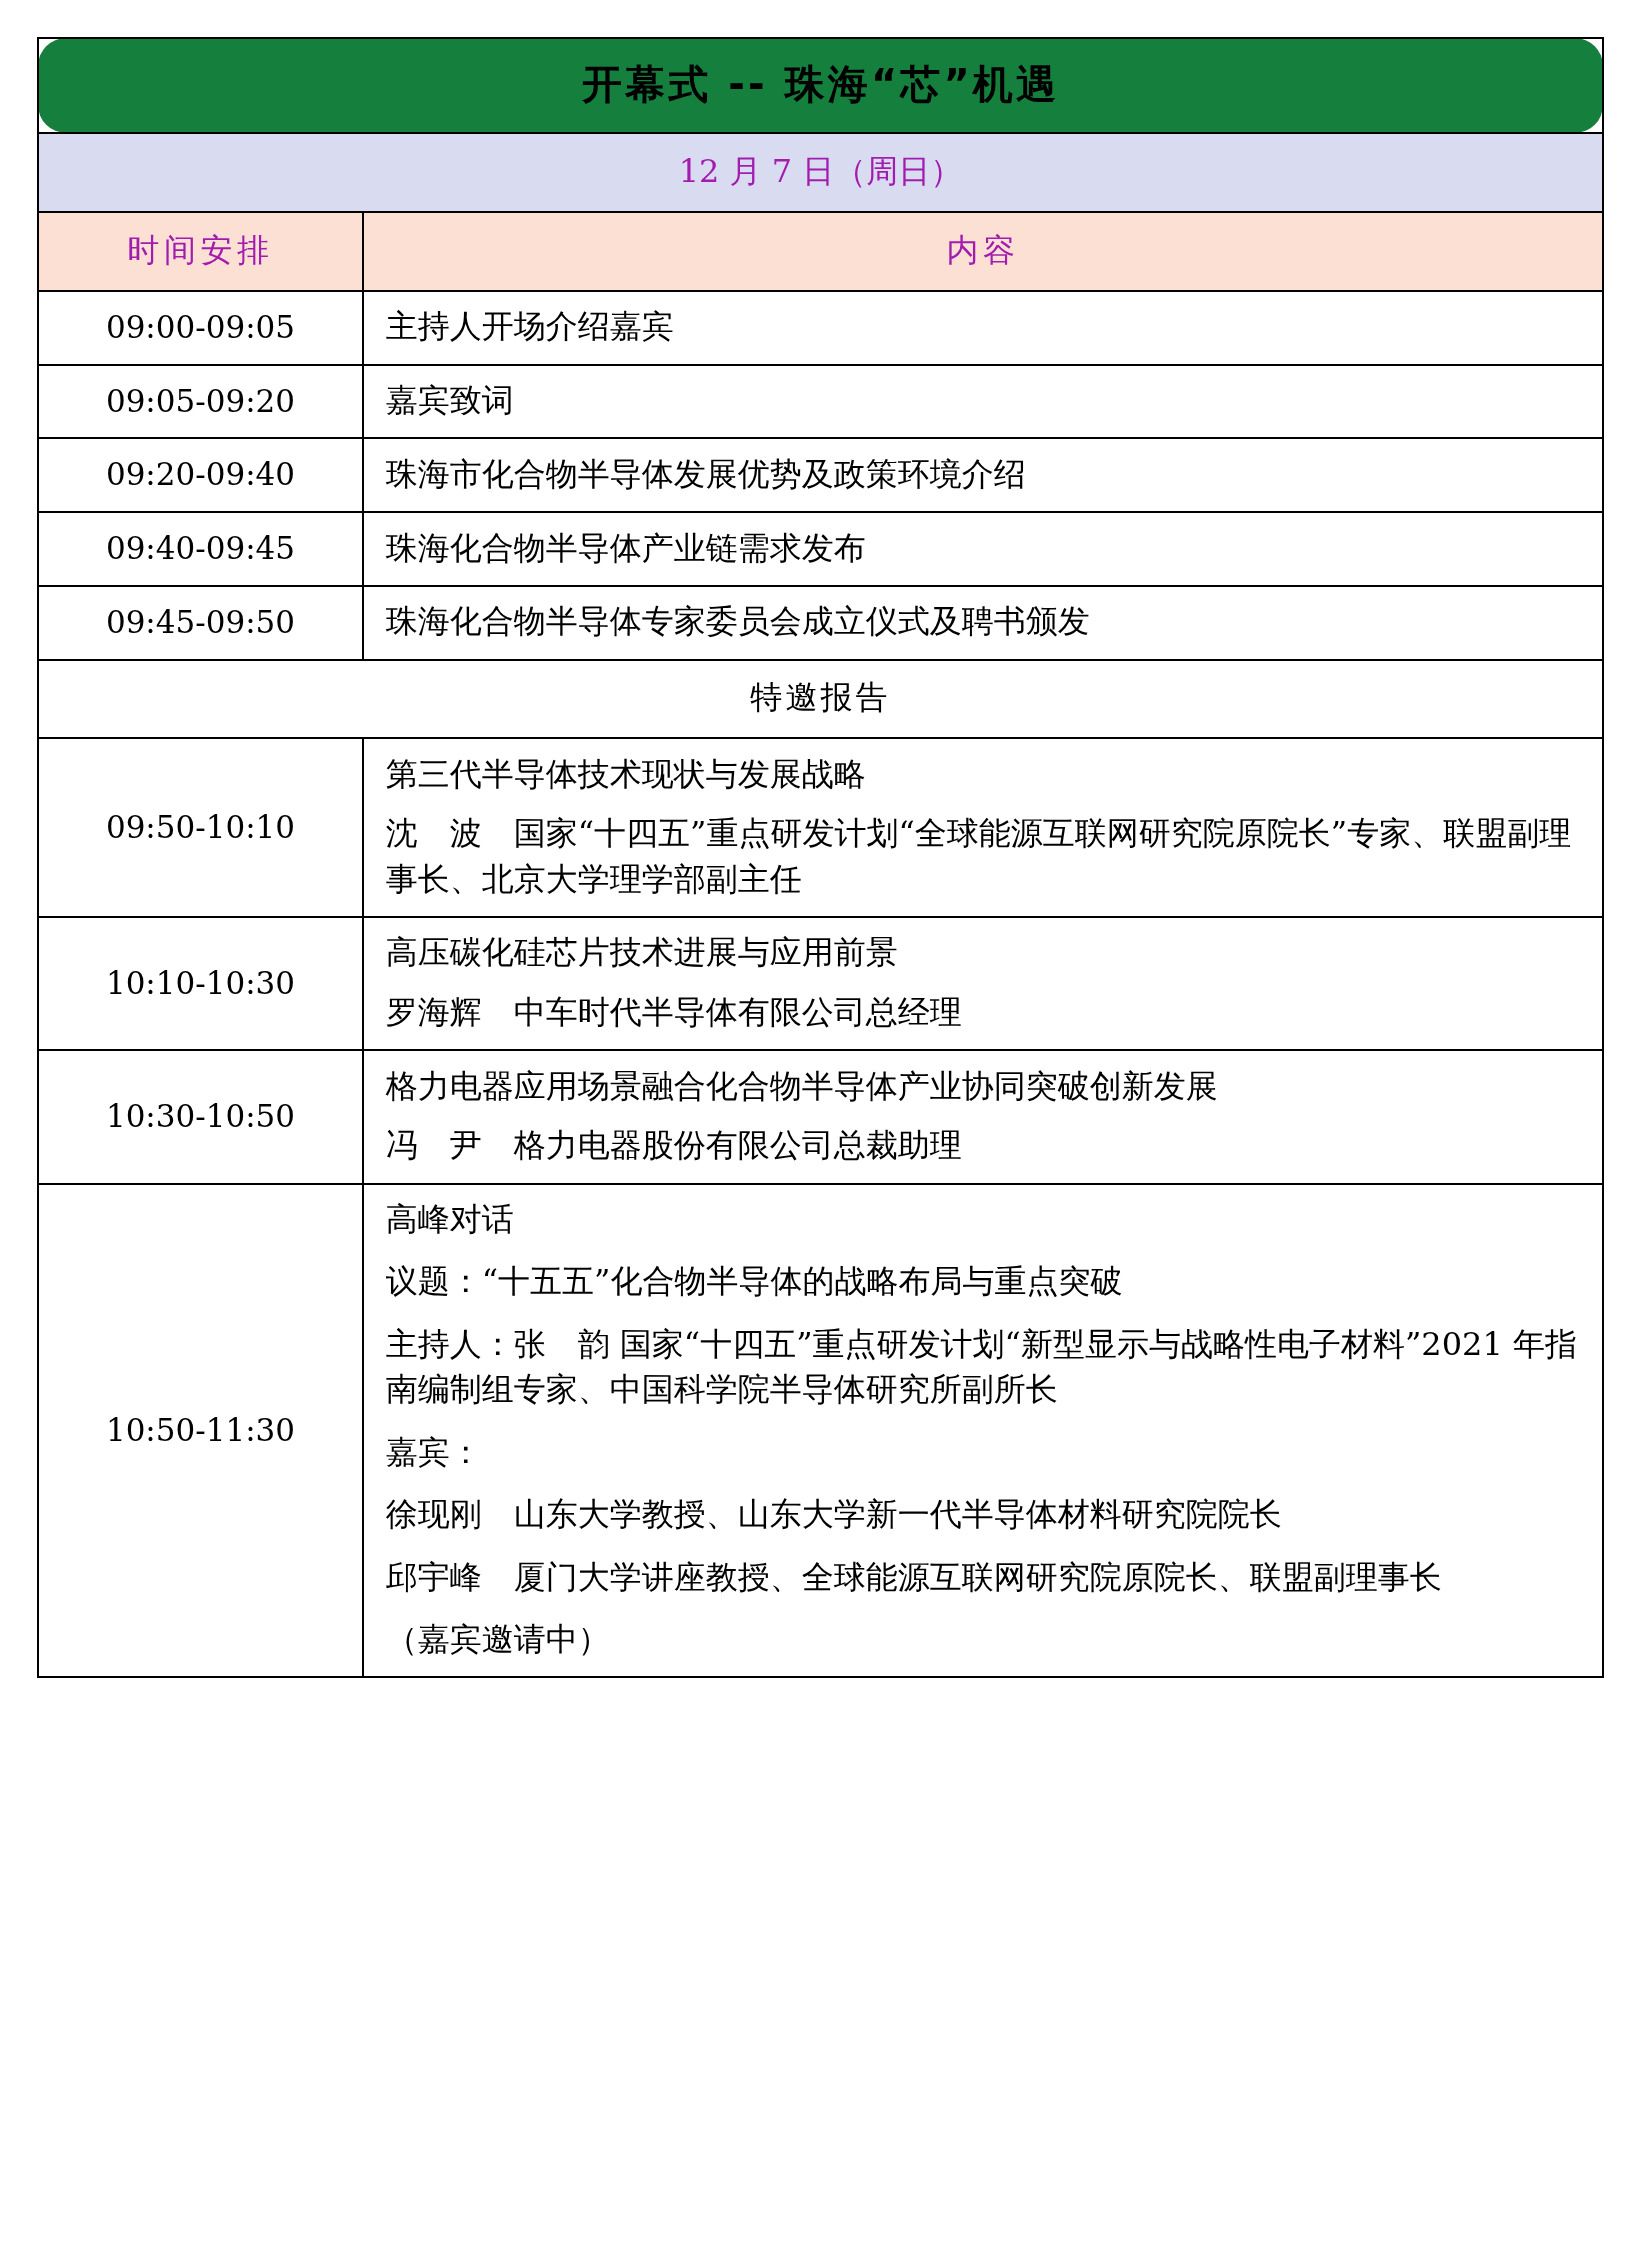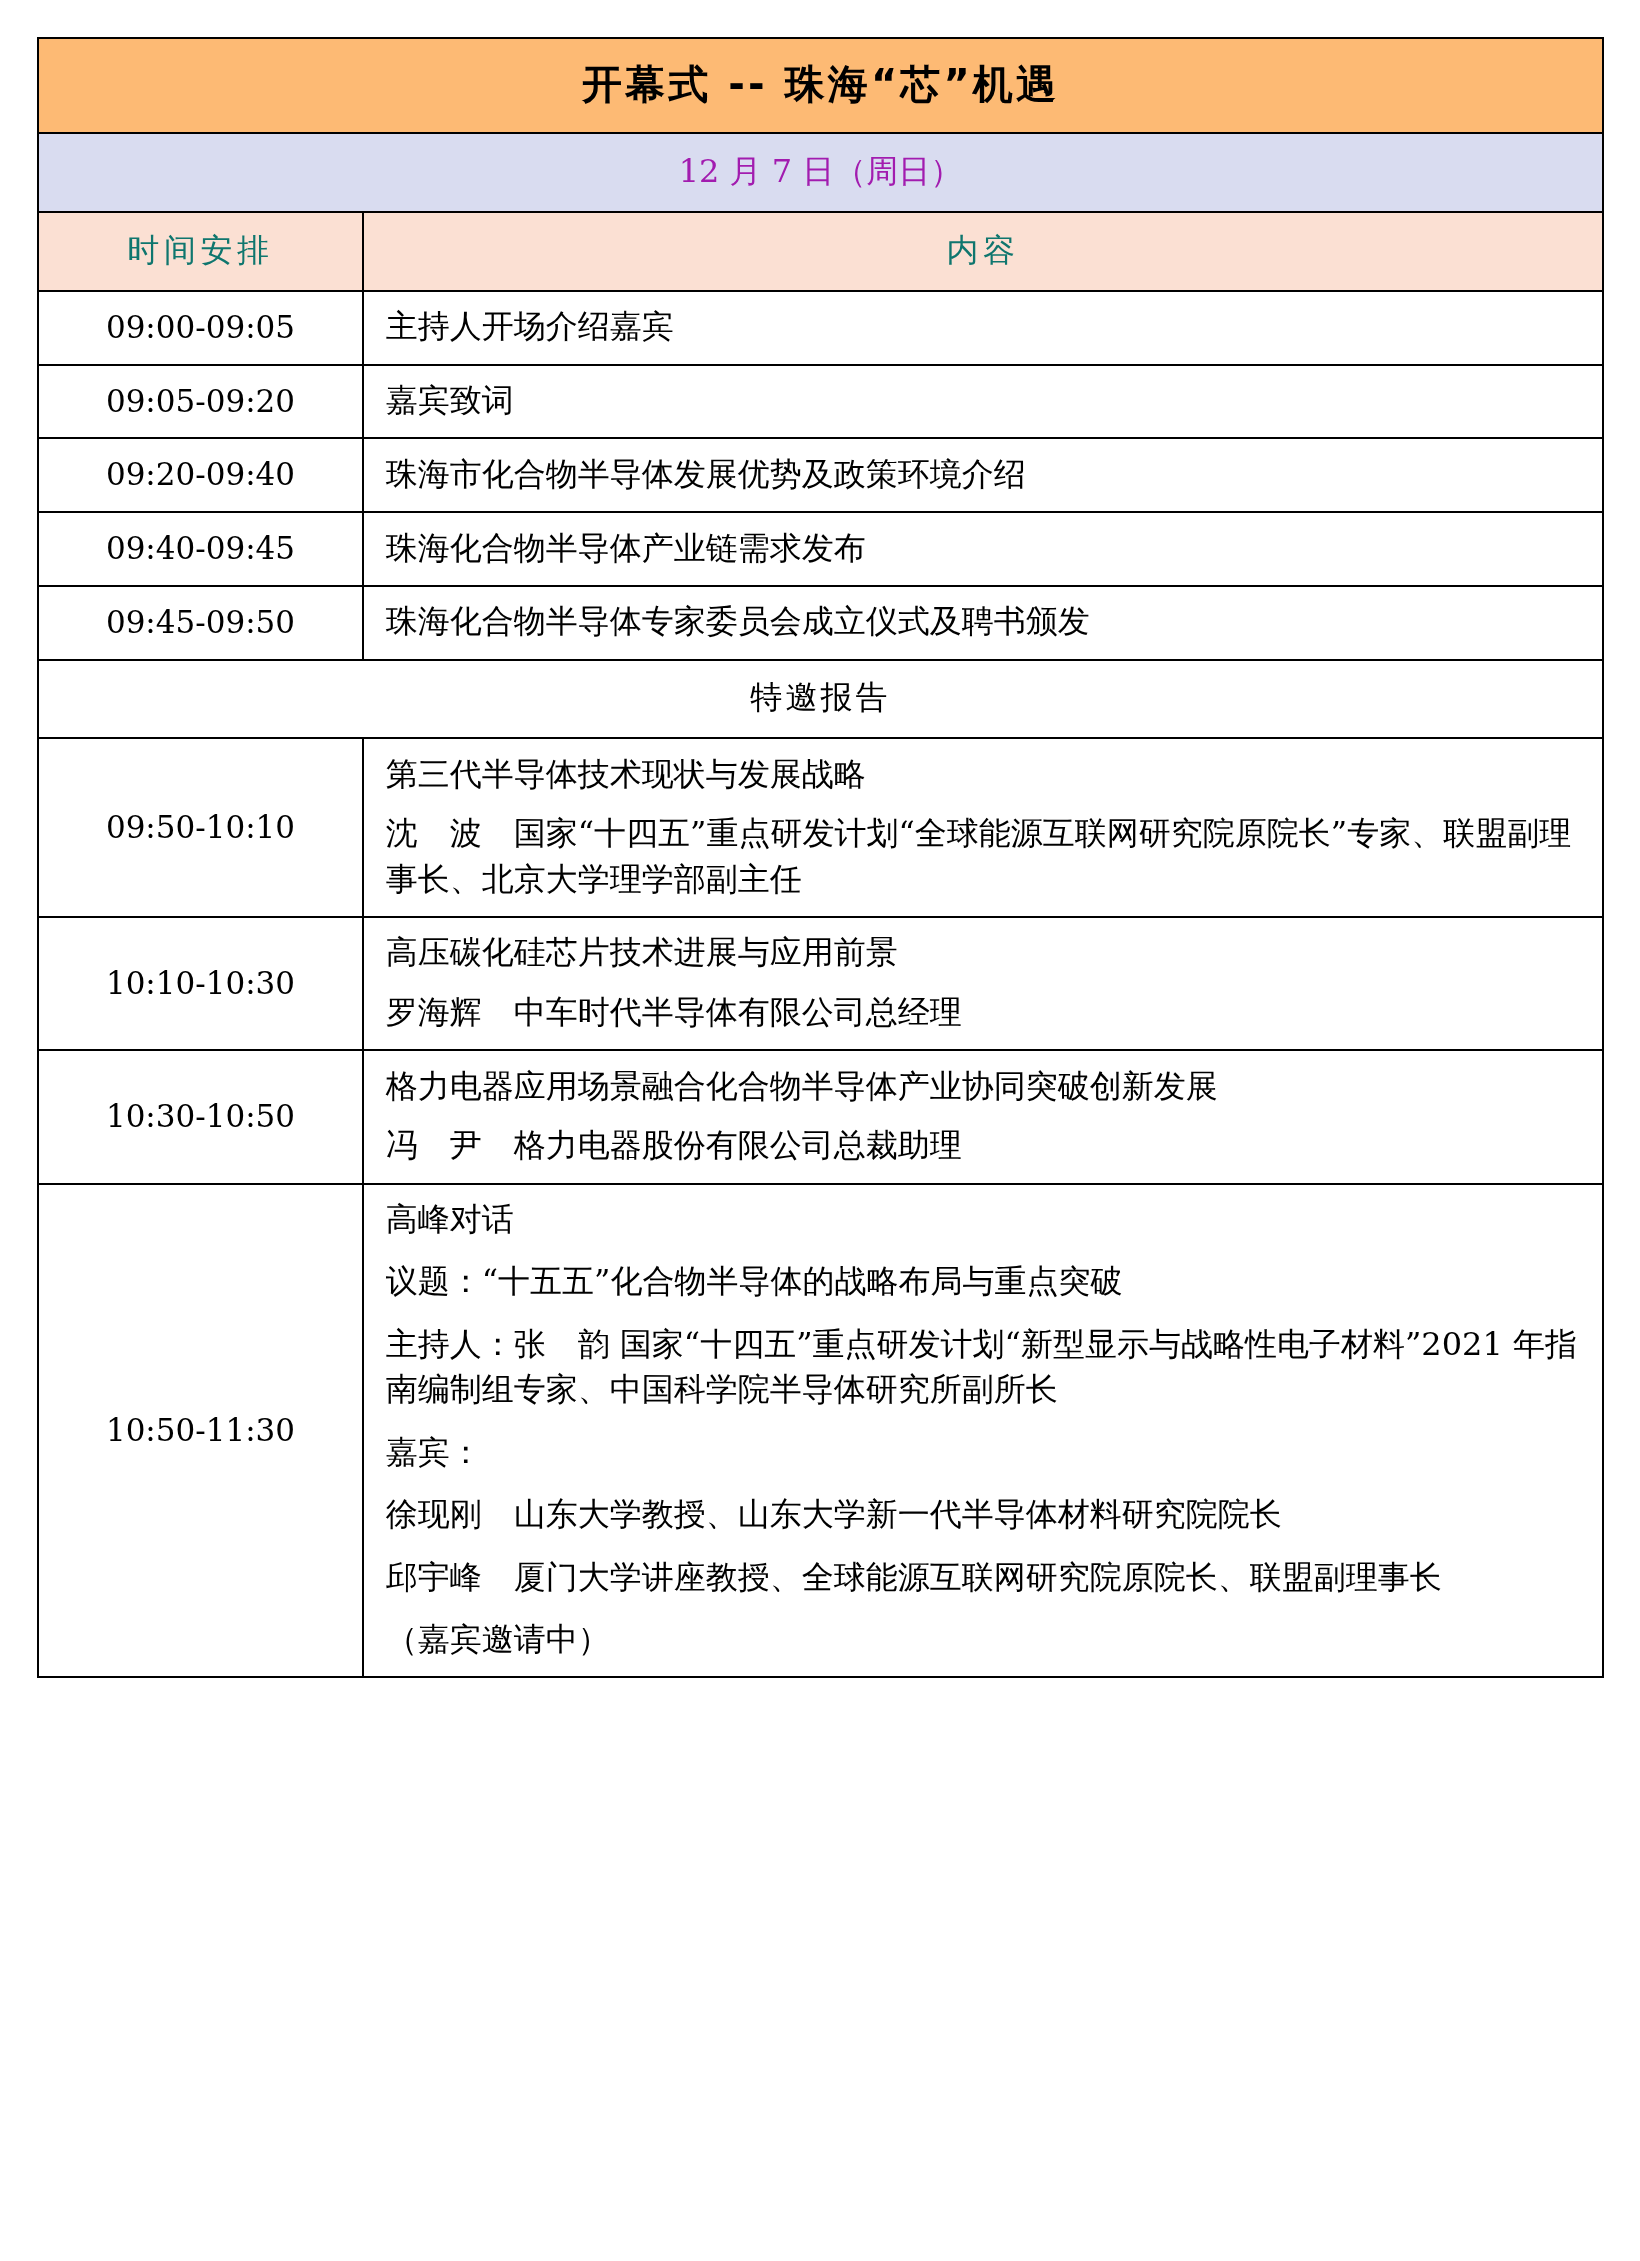--- a/index.html
+++ b/index.html
@@ -29,23 +29,24 @@
     border: 2.3px solid #000000;
     padding: 0;
     vertical-align: middle;
   }
   
   col.c-time { width: 325px; }
   col.c-content { width: 1240px; }
 
   
   .title-cell {
-    background: #fdba74;
+    background: #15803d;
     text-align: center;
     padding: 20px 7.7px 23px 7.7px !important;
+    border-radius: 28px;
   }
   .title-text {
     font-family: "DejaVu Sans", "Liberation Sans", sans-serif;
     font-weight: bold;
     font-size: 40px;
     letter-spacing: 3.1px;
     color: #000;
     line-height: 1.25;
   }
 
@@ -65,21 +66,21 @@
   
   .head-cell {
     background: #fbe0d3;
     text-align: center;
     padding: 15.5px 7.7px 17px 7.7px !important;
   }
   .head-text {
     font-family: "DejaVu Serif", "Liberation Serif", serif;
     font-size: 32px;
     letter-spacing: 4.6px;
-    color: #0f766e;
+    color: #a21caf;
   }
 
   
   .time-cell {
     text-align: center;
     padding: 12.4px 3.1px 14px 3.1px !important;
     vertical-align: middle;
   }
   .time-text {
     font-family: "DejaVu Serif", "Liberation Serif", serif;

